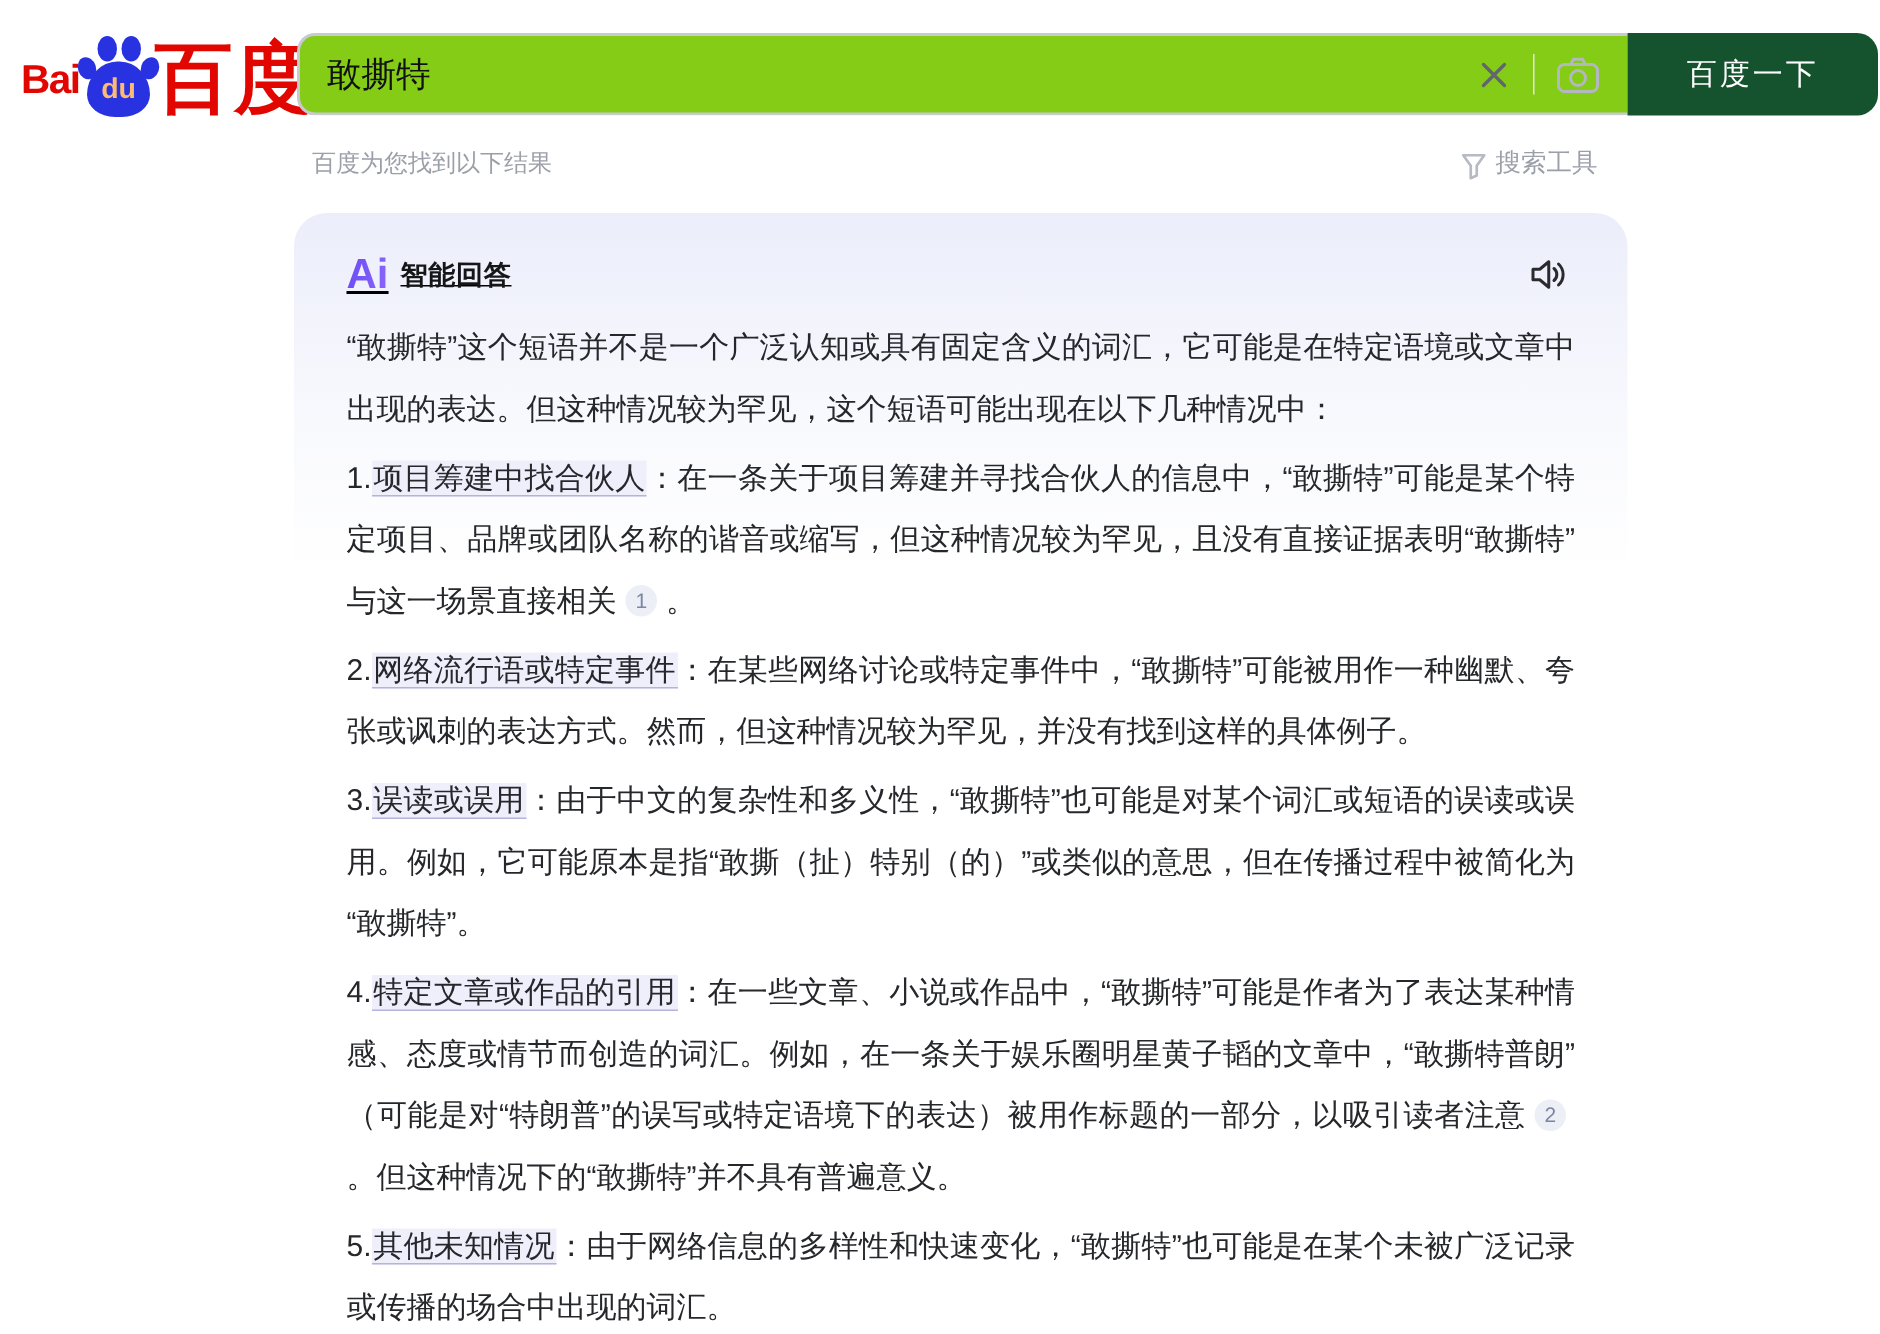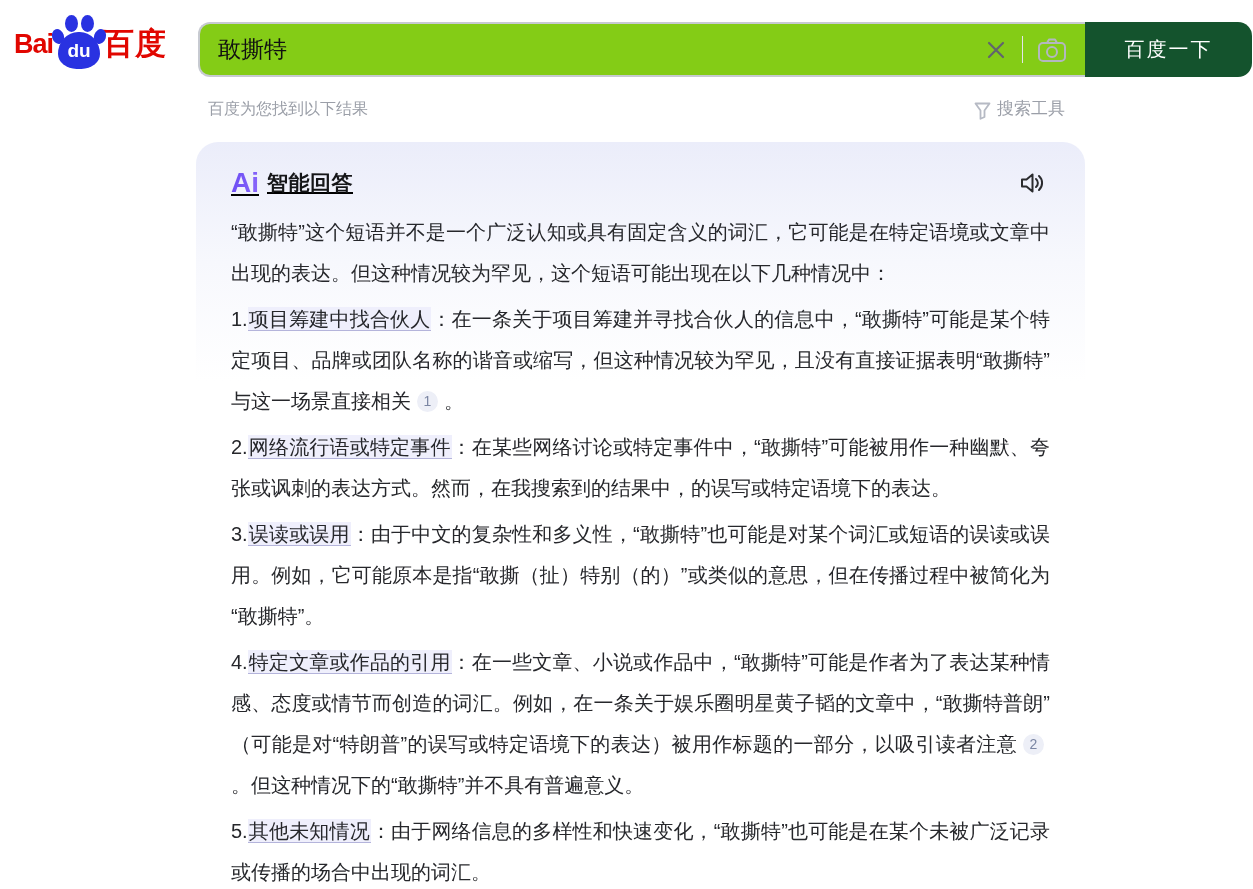--- a/index.html
+++ b/index.html
@@ -12,22 +12,22 @@
   .logo-bai { font-size: 27px; font-weight: 800; color: #e10600; letter-spacing: -1px; }
   .paw { position: relative; width: 56px; height: 58px; margin: -6px -4px 0 -2px; }
   .paw .toe { position: absolute; background: #2932e1; border-radius: 50%; }
   .toe1 { left: 1px;  top: 17px; width: 12px; height: 15px; transform: rotate(-18deg); }
   .toe2 { left: 14px; top: 3px;  width: 13px; height: 17px; }
   .toe3 { left: 30px; top: 3px;  width: 13px; height: 17px; }
   .toe4 { right: 1px; top: 17px; width: 12px; height: 15px; transform: rotate(18deg); }
   .pad  { position: absolute; left: 7px; top: 20px; width: 42px; height: 37px; background: #2932e1;
           border-radius: 50% 50% 46% 46% / 62% 62% 42% 42%;
           display: flex; align-items: center; justify-content: center; }
-  .pad span { color: #ffffff; font-weight: 700; font-size: 19px; }
-  .logo-cn { font-size: 31px; font-weight: 800; color: #e10600; letter-spacing: 1px; }
+  .pad span { color: #fdba74; font-weight: 700; font-size: 19px; }
+  .logo-cn { font-size: 52px; font-weight: 800; color: #e10600; letter-spacing: 1px; }
 
   
   .searchbox { left: 198px; top: 22px; width: 887px; height: 55px; background: #84cc16;
     border: 2px solid #c7cad1; border-right: none; border-radius: 12px 0 0 12px;
     display: flex; align-items: center; }
   .search-input { flex: 1; border: none; outline: none; font-size: 23px; color: #111;
     padding: 0 0 0 18px; font-family: inherit; background: transparent; }
   .sb-tools { display: flex; align-items: center; gap: 14px; padding-right: 18px; }
   .icon-btn { cursor: pointer; display: flex; align-items: center; }
   .vdivider { width: 1px; height: 27px; background: #e3e5e9; }
@@ -41,21 +41,21 @@
     font-size: 17px; color: #9b9fa8; cursor: pointer; }
 
   
   .card { left: 196px; top: 142px; width: 889px; height: 790px; border-radius: 22px;
     background: linear-gradient(180deg, #ebedfa 0%, #f7f8fd 120px, #ffffff 240px);
     padding: 25px 35px 0 35px; }
   .card-head { display: flex; align-items: center; text-decoration: underline; }
   .ai-mark { font-size: 28px; font-weight: 800; letter-spacing: 0;
     background: linear-gradient(100deg, #6a4bf4, #8b68fa); -webkit-background-clip: text;
     background-clip: text; color: transparent; }
-  .ai-title { font-size: 21px; font-weight: 700; color: #151618; margin-left: 8px; letter-spacing: 0.5px; }
+  .ai-title { font-size: 18px; font-weight: 700; color: #151618; margin-left: 8px; letter-spacing: 0.5px; }
   .spacer { flex: 1; }
   .speaker { cursor: pointer; display: flex; align-items: center; margin-right: 5px; }
 
   .answer-body { margin-top: 13px; }
   .para { font-size: 20px; line-height: 41px; color: #26272b; text-align: justify; margin-bottom: 5px; }
   .hl-link { color: #26272b; text-decoration: none; background: #efeffc;
     border-bottom: 1.5px solid #b4b4db; padding: 1px 1px 0 1px; cursor: pointer; }
   .cite { display: inline-block; width: 21px; height: 21px; line-height: 21px; border-radius: 50%;
     background: #edeff7; color: #7b86a3; font-size: 14px; text-align: center;
     margin: 0 6px; vertical-align: 2px; cursor: pointer; }
@@ -116,18 +116,18 @@
       <svg width="27" height="26" viewBox="0 0 27 26">
         <path d="M4 9.5 H8.5 L14.5 4.5 V21.5 L8.5 16.5 H4 Z" fill="none" stroke="#2a2b2e" stroke-width="2" stroke-linejoin="round"></path>
         <path d="M18 9 A5.2 5.2 0 0 1 18 17" fill="none" stroke="#2a2b2e" stroke-width="2" stroke-linecap="round"></path>
         <path d="M21 6 A9.5 9.5 0 0 1 21 20" fill="none" stroke="#2a2b2e" stroke-width="2" stroke-linecap="round"></path>
       </svg>
     </span>
   </div>
   <div class="answer-body">
       <p class="para"><span>“敢撕特”这个短语并不是一个广泛认知或具有固定含义的词汇，它可能是在特定语境或文章中出现的表达。但这种情况较为罕见，这个短语可能出现在以下几种情况中：</span></p>
       <p class="para"><span>1.</span><a class="hl-link" href="#">项目筹建中找合伙人</a><span>：在一条关于项目筹建并寻找合伙人的信息中，“敢撕特”可能是某个特定项目、品牌或团队名称的谐音或缩写，但这种情况较为罕见，且没有直接证据表明“敢撕特”与这一场景直接相关</span><span class="cite">1</span><span>。</span></p>
-      <p class="para"><span>2.</span><a class="hl-link" href="#">网络流行语或特定事件</a><span>：在某些网络讨论或特定事件中，“敢撕特”可能被用作一种幽默、夸张或讽刺的表达方式。然而，在我搜索到的结果中，的误写或特定语境下的表达。</span></p>
+      <p class="para"><span>2.</span><a class="hl-link" href="#">网络流行语或特定事件</a><span>：在某些网络讨论或特定事件中，“敢撕特”可能被用作一种幽默、夸张或讽刺的表达方式。然而，但这种情况较为罕见，并没有找到这样的具体例子。</span></p>
       <p class="para"><span>3.</span><a class="hl-link" href="#">误读或误用</a><span>：由于中文的复杂性和多义性，“敢撕特”也可能是对某个词汇或短语的误读或误用。例如，它可能原本是指“敢撕（扯）特别（的）”或类似的意思，但在传播过程中被简化为“敢撕特”。</span></p>
       <p class="para"><span>4.</span><a class="hl-link" href="#">特定文章或作品的引用</a><span>：在一些文章、小说或作品中，“敢撕特”可能是作者为了表达某种情感、态度或情节而创造的词汇。例如，在一条关于娱乐圈明星黄子韬的文章中，“敢撕特普朗”（可能是对“特朗普”的误写或特定语境下的表达）被用作标题的一部分，以吸引读者注意</span><span class="cite">2</span><span>。但这种情况下的“敢撕特”并不具有普遍意义。</span></p>
       <p class="para"><span>5.</span><a class="hl-link" href="#">其他未知情况</a><span>：由于网络信息的多样性和快速变化，“敢撕特”也可能是在某个未被广泛记录或传播的场合中出现的词汇。</span></p>
     </div>
 </div>
 
 </body></html>

